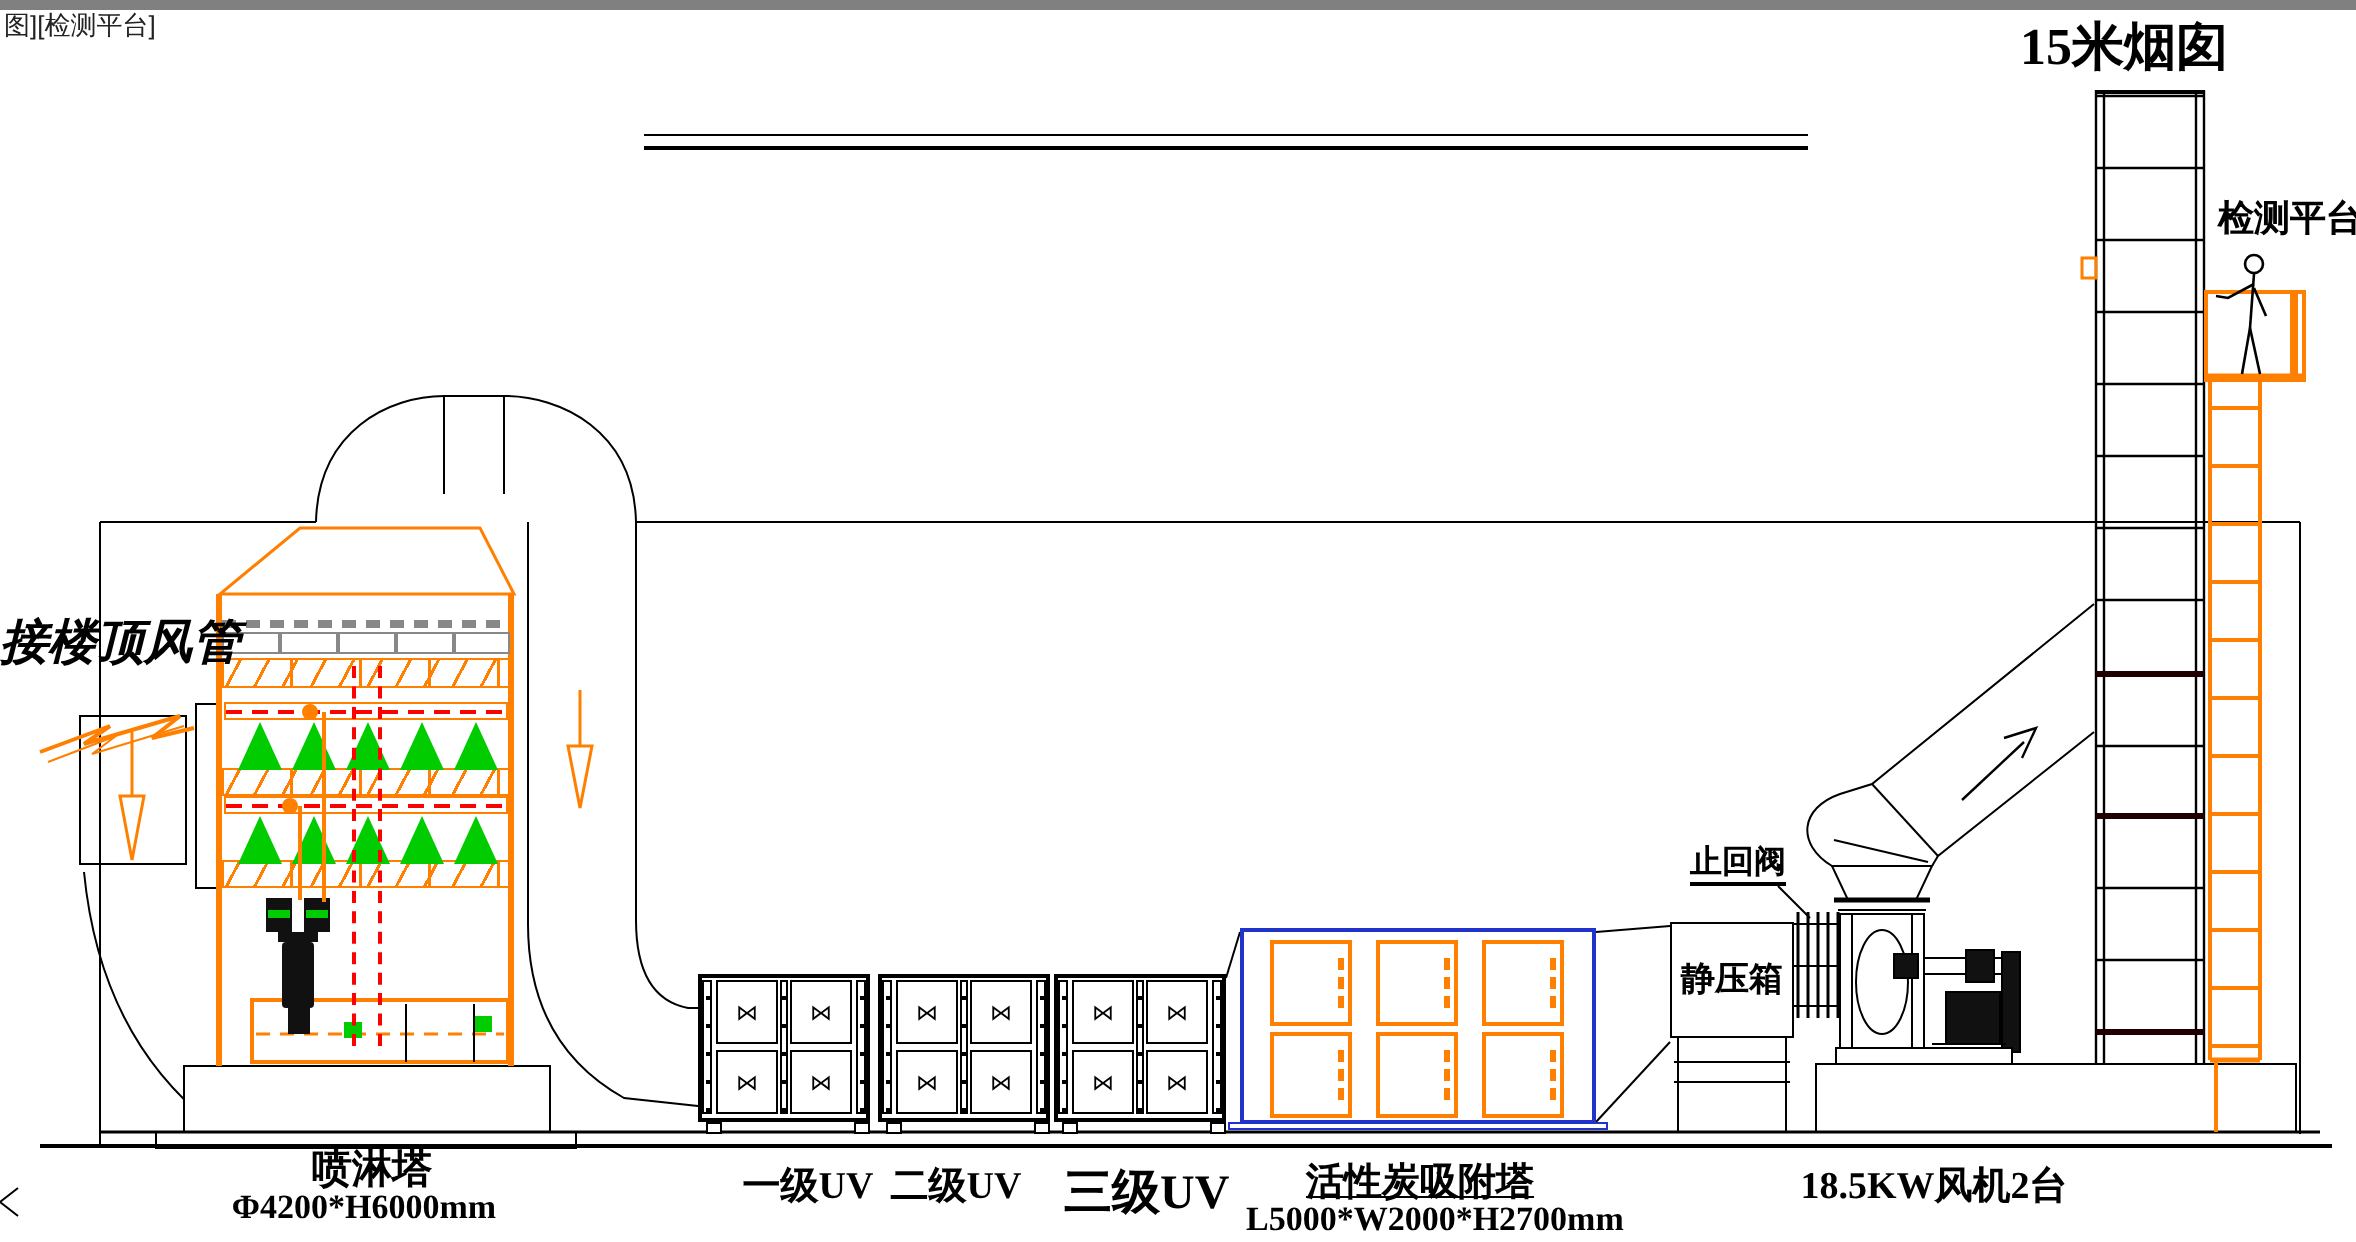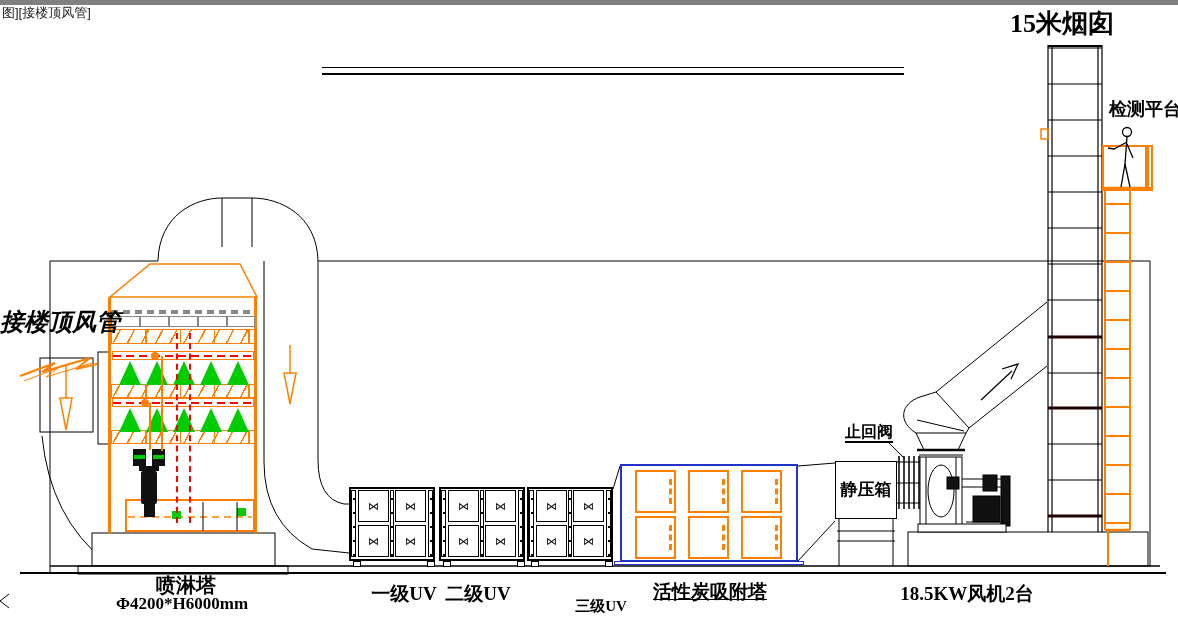--- a/index.html
+++ b/index.html
@@ -327,35 +327,36 @@
   <div class="door" style="left:13px;top:50px;"></div>
   <div class="door" style="left:66px;top:50px;"></div>
   <div class="door" style="left:119px;top:50px;"></div>
 </div>
 <div class="lay bluebase"></div>
 
 <div class="lay staticbox">
   <span class="txt" style="position:static;font-size:17px;">静压箱</span>
 </div>
 
-<div class="txt" style="left:2px;top:6px;font-size:13px;font-weight:normal;font-family:'Liberation Sans',sans-serif;color:#222;">图][接楼顶风管]</div>
+<div class="txt" style="left:2px;top:6px;font-size:13px;font-weight:normal;font-family:'Liberation Sans',sans-serif;color:#222;">图][检测平台]</div>
 
 <div class="rule" style="left:322px;top:67px;width:582px;border-top:1.5px solid #000;"></div>
 <div class="rule" style="left:322px;top:73px;width:582px;border-top:2px solid #000;"></div>
 
 <div class="txt" style="left:1010px;top:10px;font-size:26px;">15米烟囱</div>
 <div class="txt" style="left:1109px;top:100px;font-size:18px;">检测平台</div>
 <div class="txt" style="left:0px;top:309px;font-size:24px;font-style:italic;">接楼顶风管</div>
 
 <div class="txt ctr" style="left:136px;top:574px;width:100px;font-size:20px;">喷淋塔</div>
 <div class="txt ctr" style="left:112px;top:595px;width:140px;font-size:17px;">Φ4200*H6000mm</div>
 
 <div class="txt ctr" style="left:364px;top:584px;width:80px;font-size:19px;">一级UV</div>
 <div class="txt ctr" style="left:438px;top:584px;width:80px;font-size:19px;">二级UV</div>
-<div class="txt ctr" style="left:561px;top:584px;width:80px;font-size:15px;margin-top:14px;">三级UV</div>
+<div class="txt ctr" style="left:532px;top:584px;width:80px;font-size:24px;">三级UV</div>
 
 <div class="txt ctr" style="left:640px;top:582px;width:140px;font-size:19px;text-decoration:underline;">活性炭吸附塔</div>
+<div class="txt ctr" style="left:623px;top:601px;width:170px;font-size:17px;">L5000*W2000*H2700mm</div>
 
 <div class="txt" style="left:845px;top:423px;font-size:16px;"><span class="underl">止回阀</span></div>
 
 <div class="txt ctr" style="left:897px;top:584px;width:140px;font-size:19px;">18.5KW风机2台</div>
 
 </div>
 
 </body></html>

